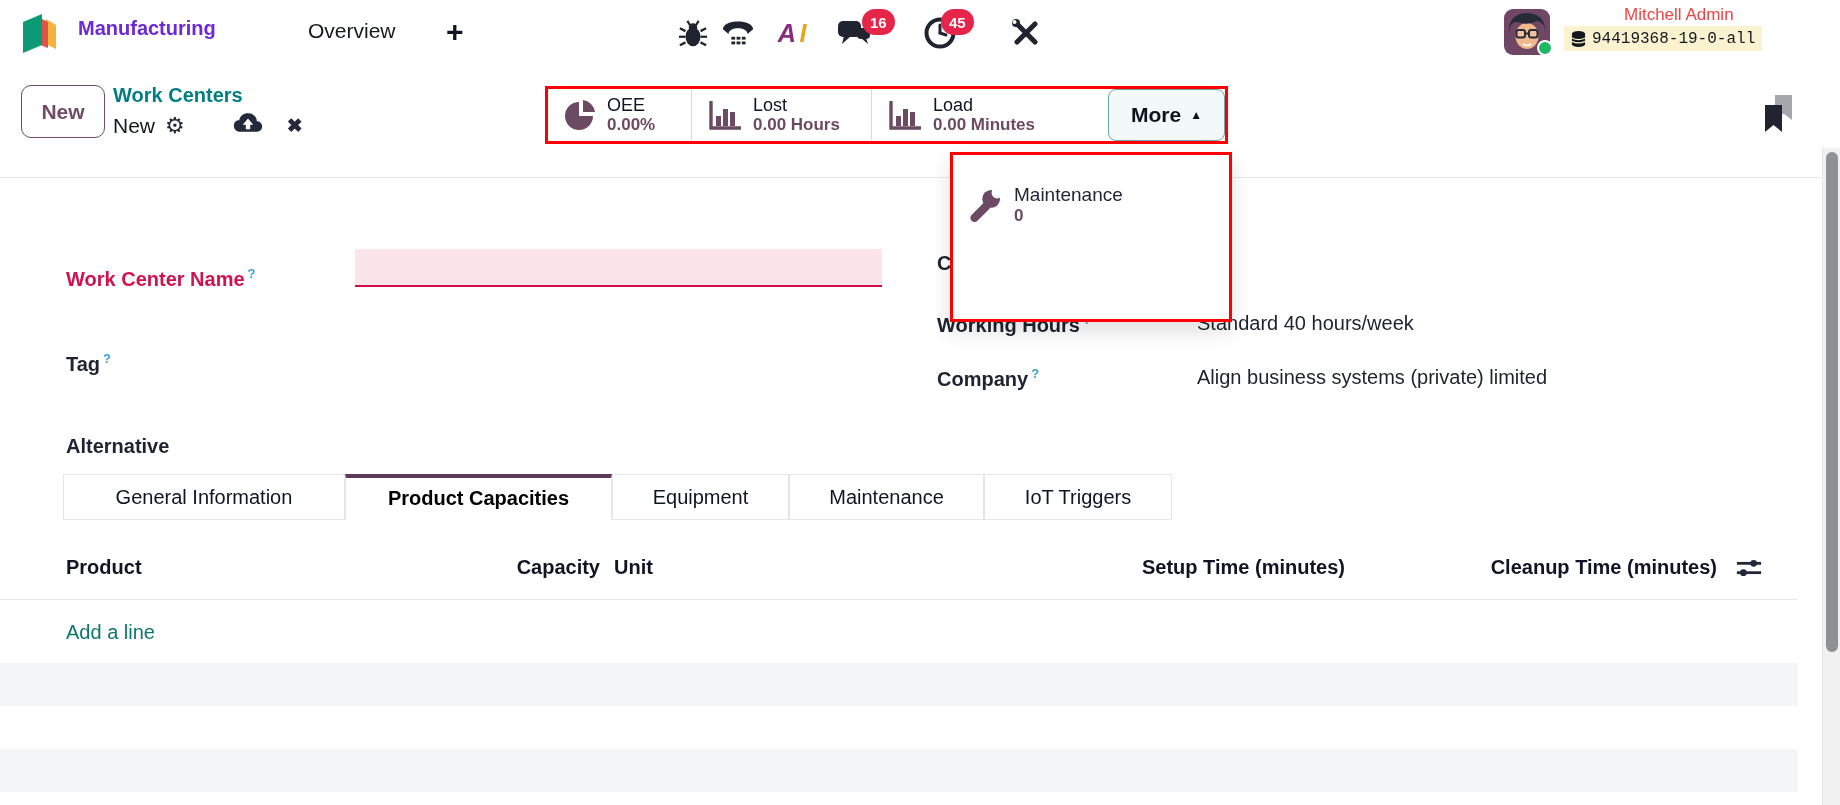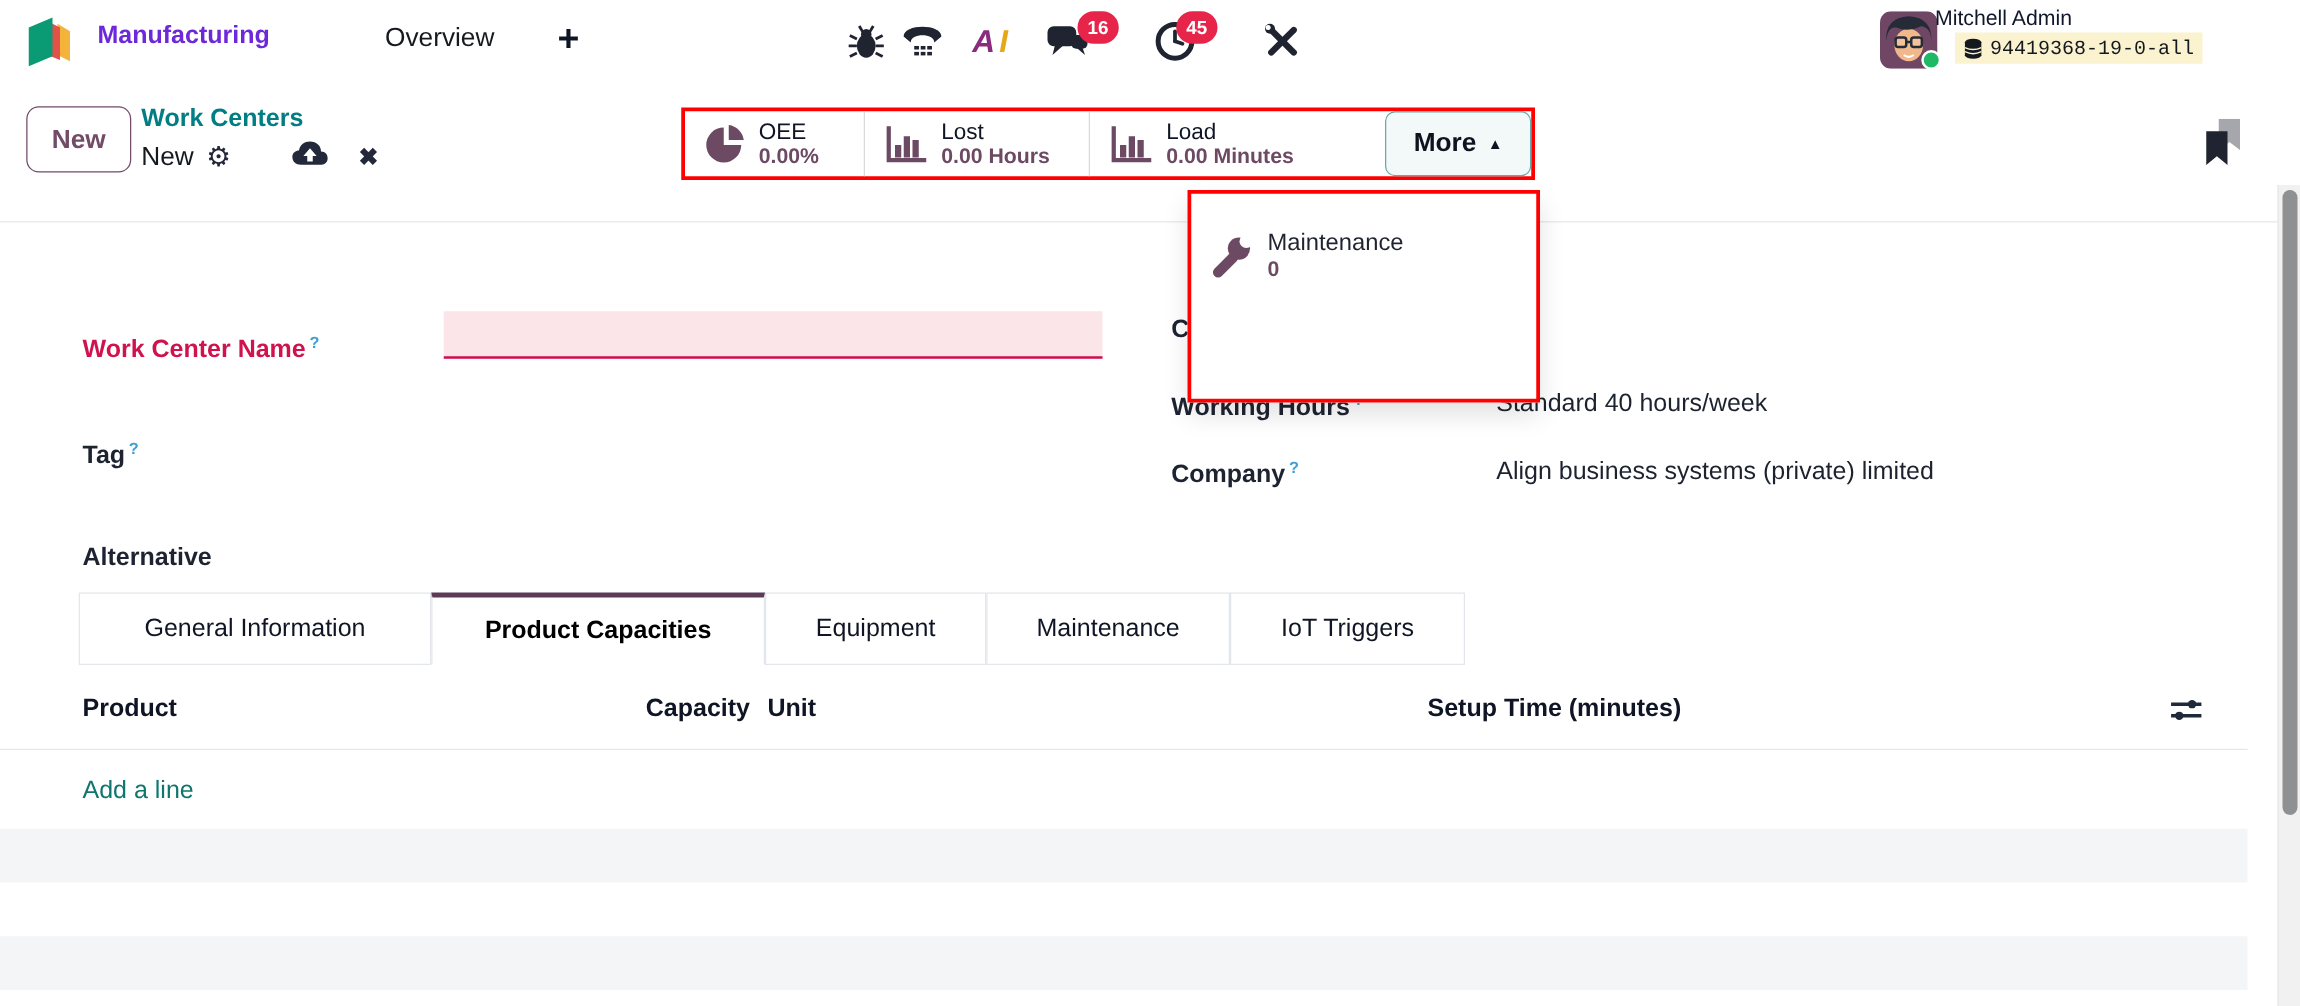--- a/index.html
+++ b/index.html
@@ -14,21 +14,21 @@
   .nav-menu { font-size:21px; color:#16191f; cursor:pointer; }
   .nav-plus { font-size:30px; font-weight:700; color:#0f1524; line-height:1; cursor:pointer; }
   .nav-ic { position:absolute; top:15px; width:36px; height:36px; display:flex; align-items:center; justify-content:center; cursor:pointer; }
   .badge { position:absolute; height:26px; min-width:26px; padding:0 8px; background:#e7254b; border-radius:14px;
            color:#fff; font-size:15px; font-weight:700; display:flex; align-items:center; justify-content:center; }
   .nav-company { position:absolute; left:1056px; top:0; height:64px; display:flex; align-items:center;
                  font-size:21px; color:#14181f; max-width:430px; white-space:nowrap; overflow:hidden; cursor:pointer; }
   .avatar-wrap { position:absolute; left:1504px; top:9px; width:46px; height:46px; cursor:pointer; }
   .avatar-dot { position:absolute; left:33px; top:31px; width:16px; height:16px; border-radius:50%;
                 background:#1fb864; border:2.5px solid #fff; }
-  .user-name { position:absolute; left:1548px; top:5px; font-size:17px; color:#0f172a; }
+  .user-name { position:absolute; left:1624px; top:5px; font-size:17px; color:#ef4444; }
   .db-badge { position:absolute; left:1564px; top:26px; height:25px; background:#fbf3cf; display:flex;
               align-items:center; gap:6px; padding:0 7px; font-family:"Liberation Mono", monospace;
               font-size:16px; color:#14181f; }
 
   
   .btn-new { position:absolute; left:21px; top:85px; width:84px; height:53px; background:#fff;
              border:1.5px solid #714b67; border-radius:10px; color:#714b67; font-size:21px; font-weight:600;
              display:flex; align-items:center; justify-content:center; cursor:pointer; }
   .bc-parent { position:absolute; left:113px; top:84px; font-size:20px; font-weight:600; color:#017e84; cursor:pointer; }
   .bc-line2 { position:absolute; left:113px; top:112px; display:flex; align-items:center; font-size:21px; color:#14181f; }
@@ -60,21 +60,21 @@
   .f-label { position:absolute; font-size:20px; font-weight:600; color:#1d2330; }
   .f-label.req { color:#d0134e; }
   .help { color:#3d9fd6; font-size:13px; font-weight:700; vertical-align:super; margin-left:3px; }
   .wcn-input { position:absolute; left:355px; top:249px; width:527px; height:38px; background:#fbe5e9;
                border:none; outline:none; border-bottom:2px solid #cf0e4e; font-size:20px; padding:0 6px;
                font-family:"Liberation Sans", sans-serif; }
   .f-value { position:absolute; font-size:20px; color:#1c222e; cursor:pointer;margin-left:41px; }
 
   
   .tabs { position:absolute; left:63px; top:474px; display:flex; height:58px; }
-  .tab { height:58px; border:1px solid #e3e6ea; background:#fff; display:flex; align-items:center;
+  .tab { height:46px; border:1px solid #e3e6ea; background:#fff; display:flex; align-items:center;
          justify-content:center; font-size:20px; color:#0f1524; cursor:pointer; }
   .tab.active { border-top:4px solid #5d3a55; color:#000000; font-weight:600; border-bottom:1px solid #fff; }
 
   
   .th { position:absolute; top:556px; font-size:20px; font-weight:600; color:#0f1524; }
   .th.right { text-align:right; }
   .tbl-line { position:absolute; left:0; top:599px; width:1798px; height:1px; background:#e6e8ec; }
   .add-line { position:absolute; left:66px; top:621px; font-size:20px; color:#0f766e; cursor:pointer; }
   .stripe { position:absolute; left:0; width:1798px; height:43px; background:#f4f5f7; }
 
@@ -294,20 +294,21 @@
     <div class="tab active" style="width:267px">Product Capacities</div>
     <div class="tab" style="width:177px">Equipment</div>
     <div class="tab" style="width:195px">Maintenance</div>
     <div class="tab" style="width:188px">IoT Triggers</div>
   </div>
 
   <div class="th" style="left:66px">Product</div>
   <div class="th right" style="left:470px;width:130px">Capacity</div>
   <div class="th" style="left:614px">Unit</div>
   <div class="th right" style="left:1045px;width:300px">Setup Time (minutes)</div>
+  <div class="th right" style="left:1417px;width:300px">Cleanup Time (minutes)</div>
   <div class="abs" style="left:1735px;top:556px;cursor:pointer">
     <svg width="28" height="24" viewBox="0 0 30 24">
       <line x1="2" y1="7" x2="28" y2="7" stroke="#20293a" stroke-width="3"></line>
       <circle cx="20" cy="7" r="3.6" fill="#20293a"></circle>
       <line x1="2" y1="17" x2="28" y2="17" stroke="#20293a" stroke-width="3"></line>
       <circle cx="9" cy="17" r="3.6" fill="#20293a"></circle>
     </svg>
   </div>
   <div class="tbl-line"></div>
 

